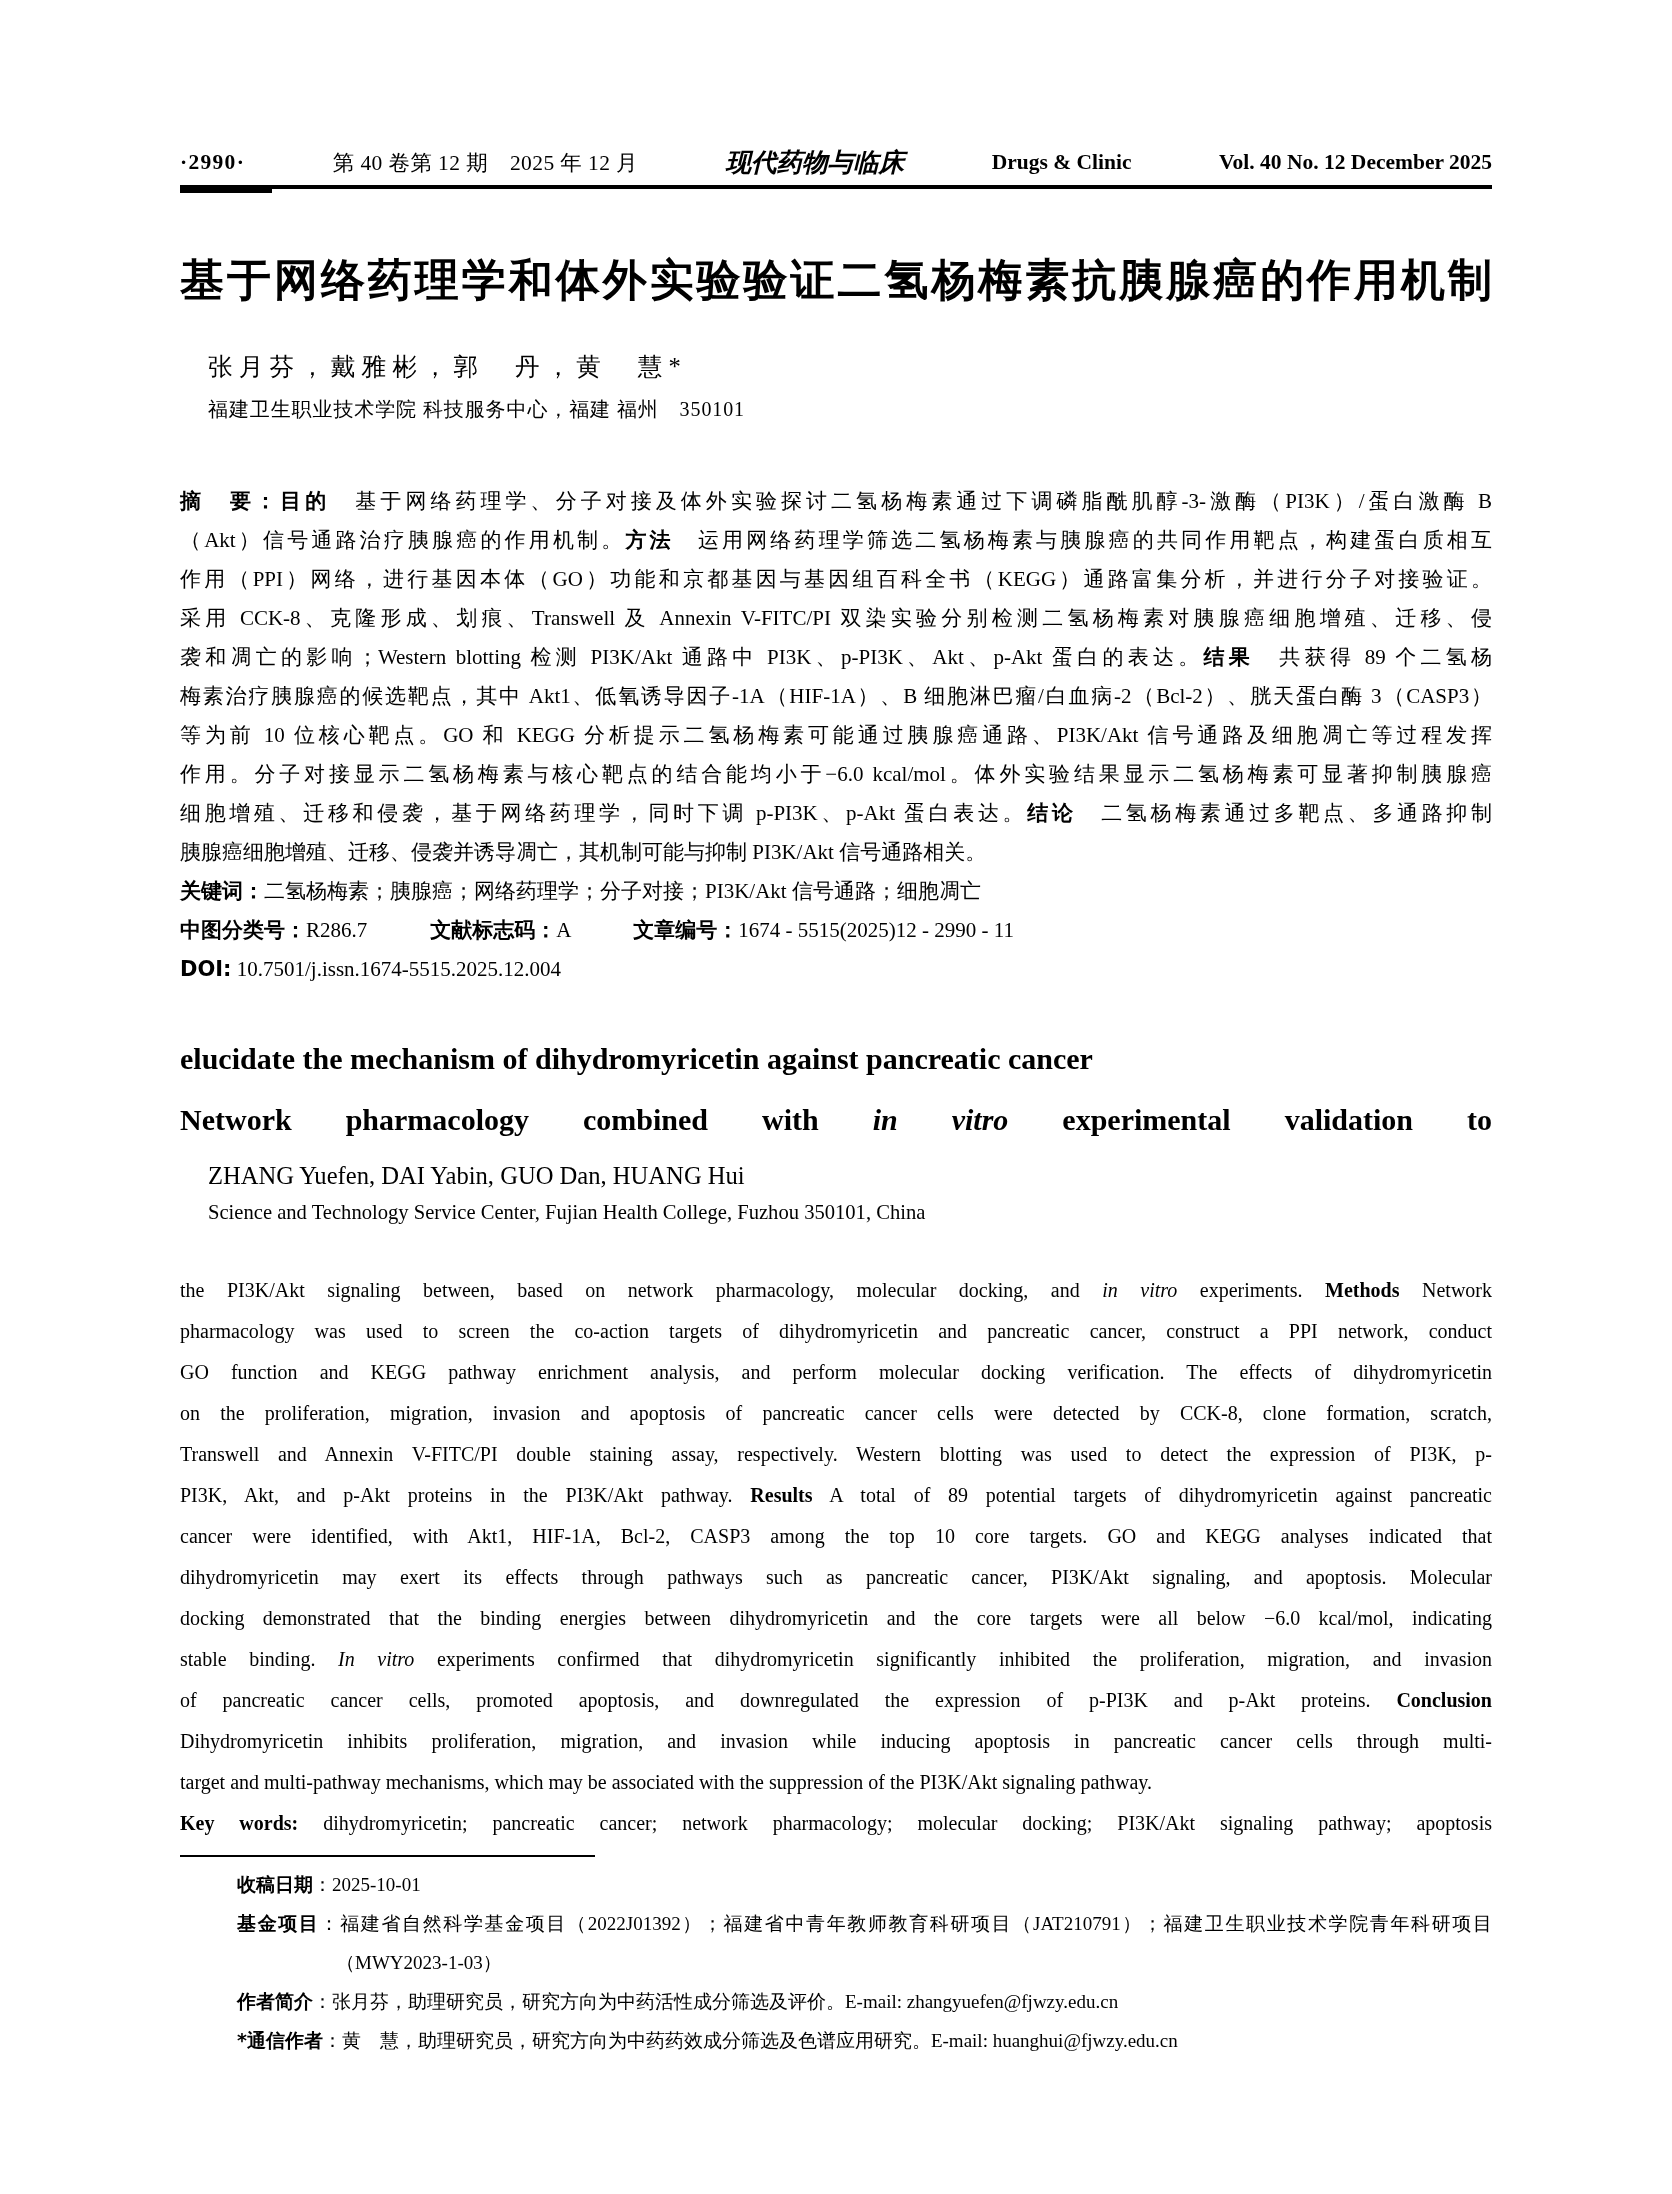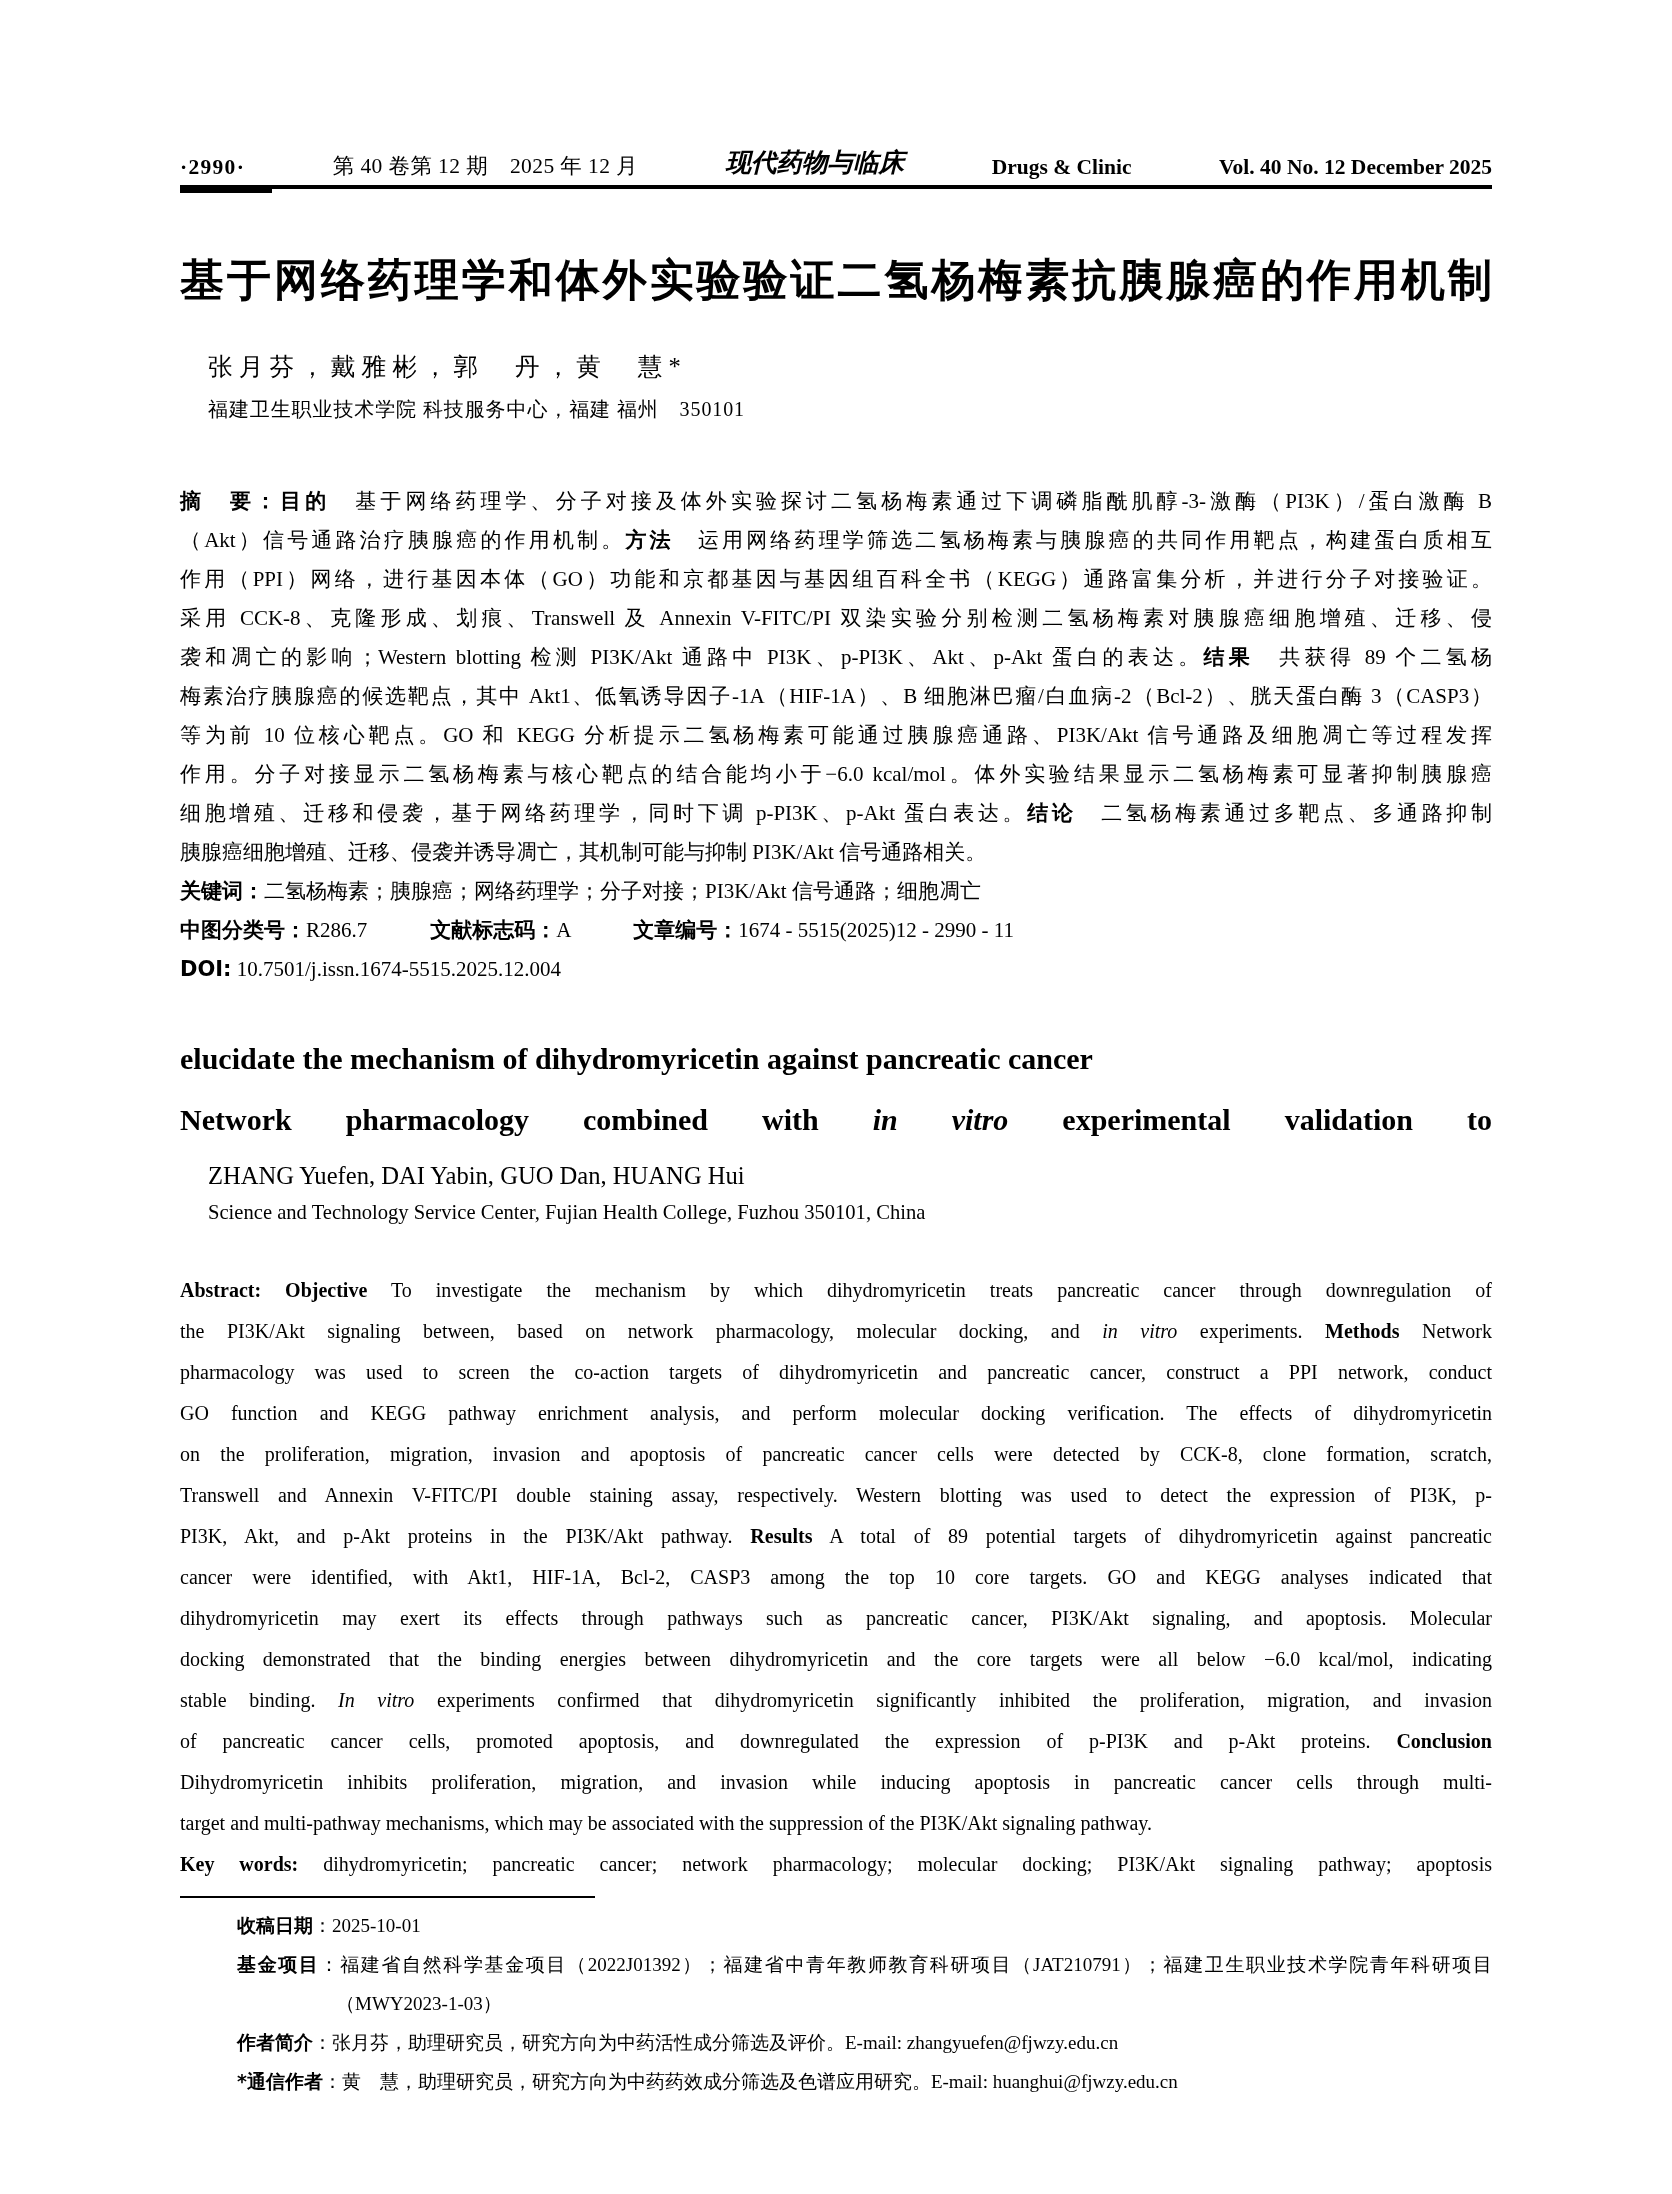--- a/index.html
+++ b/index.html
@@ -10,21 +10,21 @@
     font-family: "Liberation Serif", "DejaVu Serif", serif;
   }
   .page {
     position: relative;
     width: 1672px; height: 2253px;
     padding: 145px 180px 0 180px;
     overflow: hidden;
   }
   
   .header {
-    display: flex; justify-content: space-between; align-items: flex-end;
+    display: flex; justify-content: space-between; align-items: center;
     font-size: 21.5px; white-space: nowrap;
   }
   .pageno { font-weight: bold; letter-spacing: 1.3px; }
   .issue-cn { letter-spacing: 0.4px; }
   .journal-cn { font-weight: bold; font-style: italic; font-size: 25.5px; }
   .journal-en { font-weight: bold; }
   .issue-en { font-weight: bold; }
   .rule { position: relative; height: 4px; background: #000; margin-top: 5.3px; }
   .rule::before {
     content: ""; position: absolute; left: 0; top: 1.3px;
@@ -95,21 +95,20 @@
 
   <h2 class="title-en en">
       <div class="line"><span class="">elucidate the mechanism of dihydromyricetin against pancreatic cancer</span></div>
       <div class="line fill"><span class="">Network pharmacology combined with </span><span class="i">in vitro</span><span class=""> experimental validation to</span></div>
     </h2>
 
   <div class="authors-en en">ZHANG Yuefen, DAI Yabin, GUO Dan, HUANG Hui</div>
   <div class="affil-en en">Science and Technology Service Center, Fujian Health College, Fuzhou 350101, China</div>
 
   <section class="abs-en en">
-      <div class="line fill"><span class="b ">Abstract: Objective</span><span class="">  To investigate the mechanism by which dihydromyricetin treats pancreatic cancer through downregulation of</span></div>
       <div class="line fill"><span class="">the PI3K/Akt signaling between, based on network pharmacology, molecular docking, and </span><span class="i">in vitro</span><span class=""> experiments. </span><span class="b ">Methods</span><span class="">  Network</span></div>
       <div class="line fill"><span class="">pharmacology was used to screen the co-action targets of dihydromyricetin and pancreatic cancer, construct a PPI network, conduct</span></div>
       <div class="line fill"><span class="">GO function and KEGG pathway enrichment analysis, and perform molecular docking verification. The effects of dihydromyricetin</span></div>
       <div class="line fill"><span class="">on the proliferation, migration, invasion and apoptosis of pancreatic cancer cells were detected by CCK-8, clone formation, scratch,</span></div>
       <div class="line fill"><span class="">Transwell and Annexin V-FITC/PI double staining assay, respectively. Western blotting was used to detect the expression of PI3K, p-</span></div>
       <div class="line fill"><span class="">PI3K, Akt, and p-Akt proteins in the PI3K/Akt pathway. </span><span class="b ">Results</span><span class="">  A total of 89 potential targets of dihydromyricetin against pancreatic</span></div>
       <div class="line fill"><span class="">cancer were identified, with Akt1, HIF-1A, Bcl-2, CASP3 among the top 10 core targets. GO and KEGG analyses indicated that</span></div>
       <div class="line fill"><span class="">dihydromyricetin may exert its effects through pathways such as pancreatic cancer, PI3K/Akt signaling, and apoptosis. Molecular</span></div>
       <div class="line fill"><span class="">docking demonstrated that the binding energies between dihydromyricetin and the core targets were all below −6.0 kcal/mol, indicating</span></div>
       <div class="line fill"><span class="">stable binding. </span><span class="i">In vitro</span><span class=""> experiments confirmed that dihydromyricetin significantly inhibited the proliferation, migration, and invasion</span></div>

